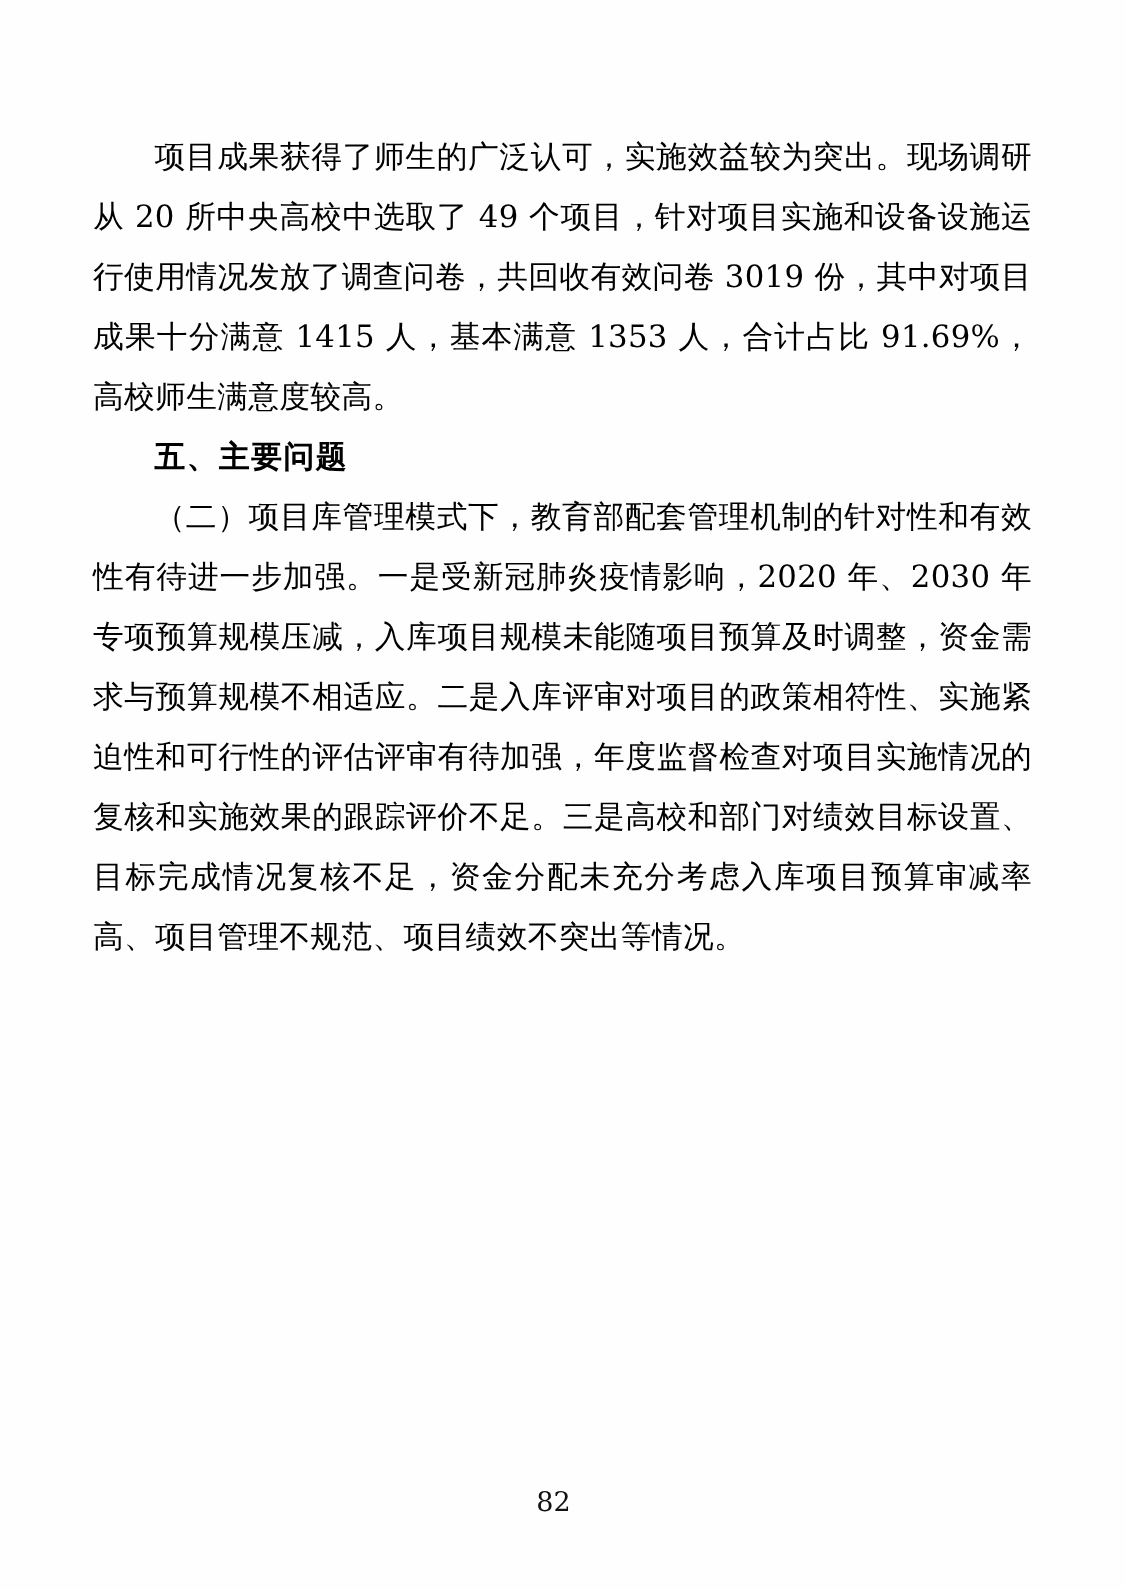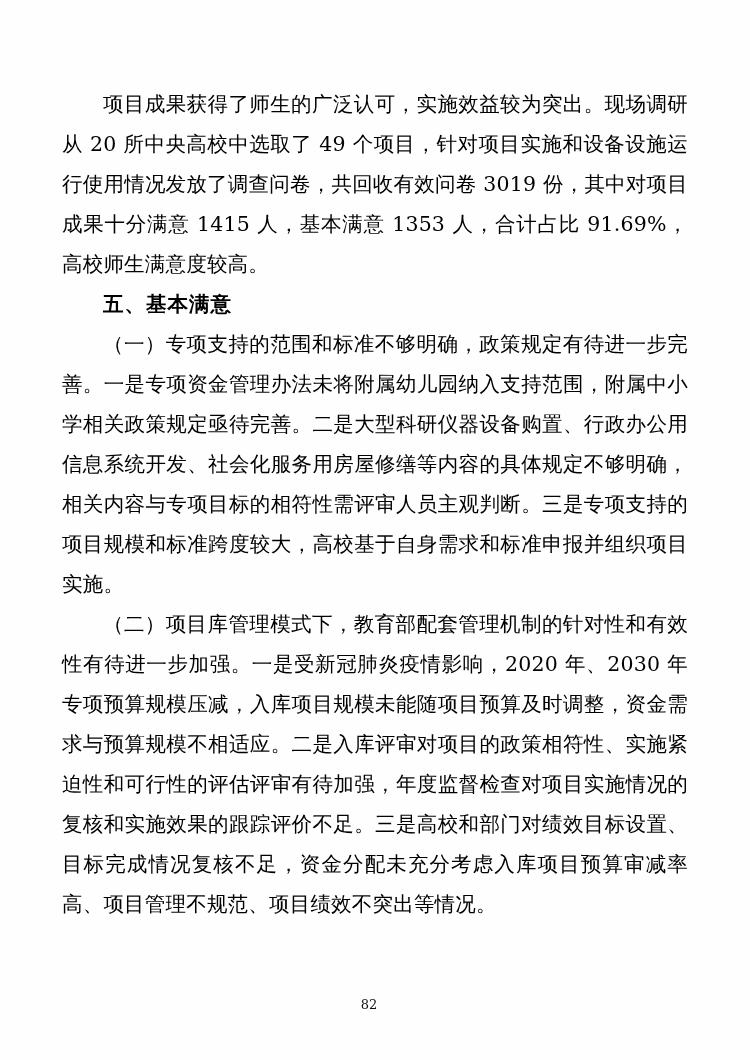--- a/index.html
+++ b/index.html
@@ -40,36 +40,35 @@
     font-weight: bold;
     text-indent: 2em;
     letter-spacing: 1px;
   }
   .page-number {
     position: absolute;
     left: 0;
     right: 12px;
     bottom: 48px;
     text-align: center;
-    font-size: 13px;
+    font-size: 18px;
     font-family: "DejaVu Serif", "Liberation Serif", serif;
     color: #111;
   }
 </style>
 </head>
 <body>
 
 <div class="page">
   <div class="doc-body">
 
     <p class="para">项目成果获得了师生的广泛认可，实施效益较为突出。现场调研从 20 所中央高校中选取了 49 个项目，针对项目实施和设备设施运行使用情况发放了调查问卷，共回收有效问卷 3019 份，其中对项目成果十分满意 1415 人，基本满意 1353 人，合计占比 91.69%，高校师生满意度较高。</p>
 
-    <h2 class="section-heading">五、基本满意</h2>
+    <h2 class="section-heading">五、主要问题</h2>
 
-    <p class="para">（一）专项支持的范围和标准不够明确，政策规定有待进一步完善。一是专项资金管理办法未将附属幼儿园纳入支持范围，附属中小学相关政策规定亟待完善。二是大型科研仪器设备购置、行政办公用信息系统开发、社会化服务用房屋修缮等内容的具体规定不够明确，相关内容与专项目标的相符性需评审人员主观判断。三是专项支持的项目规模和标准跨度较大，高校基于自身需求和标准申报并组织项目实施。</p>
 
     <p class="para">（二）项目库管理模式下，教育部配套管理机制的针对性和有效性有待进一步加强。一是受新冠肺炎疫情影响，2020 年、2030 年专项预算规模压减，入库项目规模未能随项目预算及时调整，资金需求与预算规模不相适应。二是入库评审对项目的政策相符性、实施紧迫性和可行性的评估评审有待加强，年度监督检查对项目实施情况的复核和实施效果的跟踪评价不足。三是高校和部门对绩效目标设置、目标完成情况复核不足，资金分配未充分考虑入库项目预算审减率高、项目管理不规范、项目绩效不突出等情况。</p>
 
 
   </div>
 
   <div class="page-number">82</div>
 </div>
 
 </body></html>

